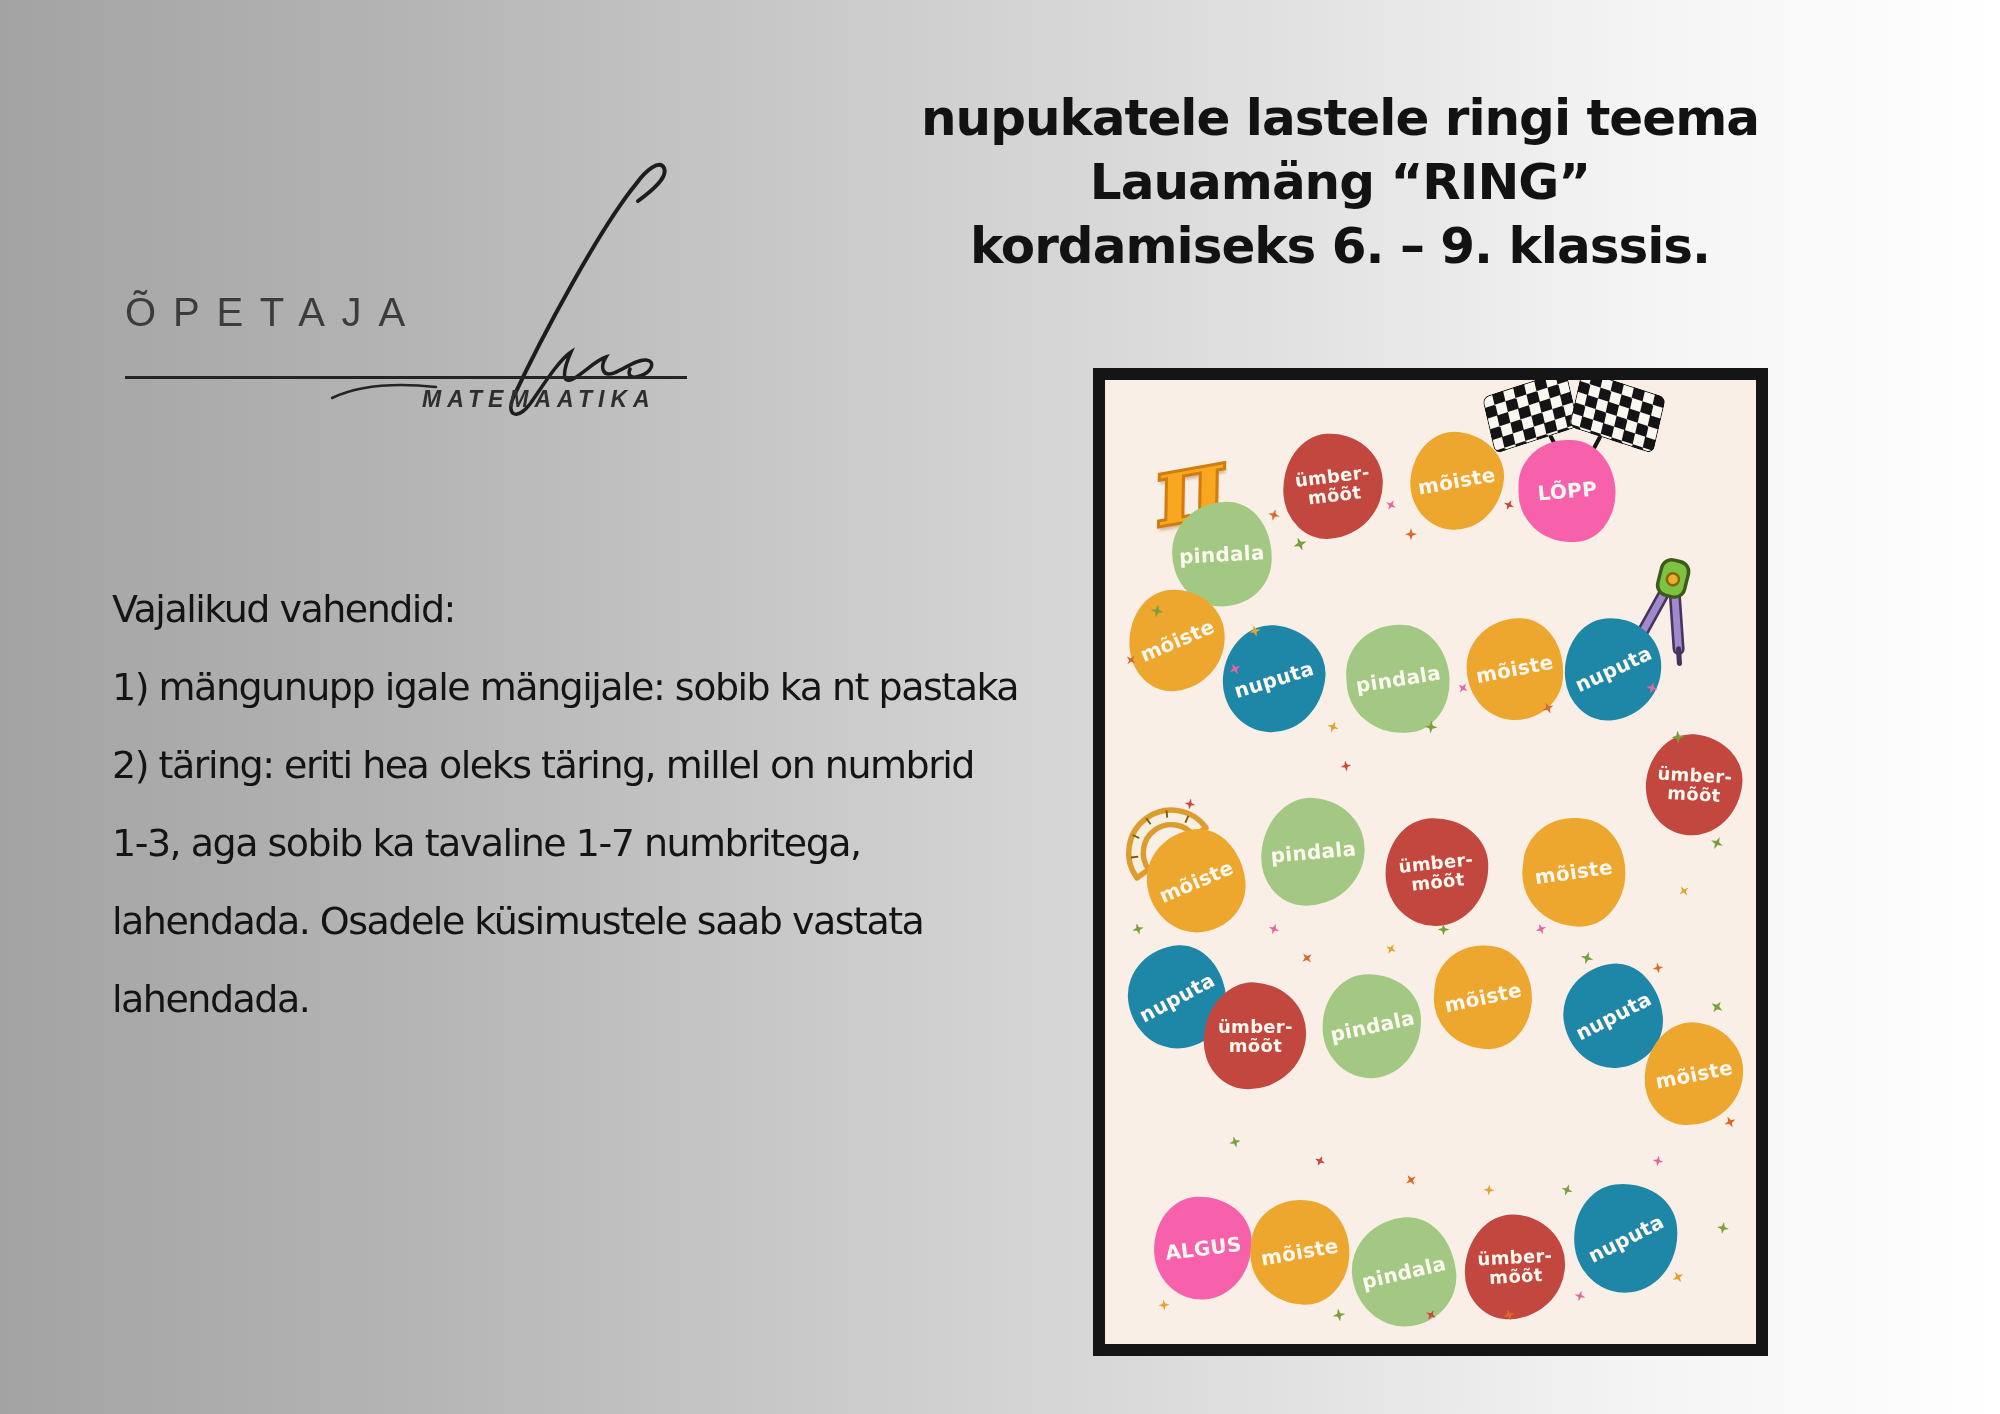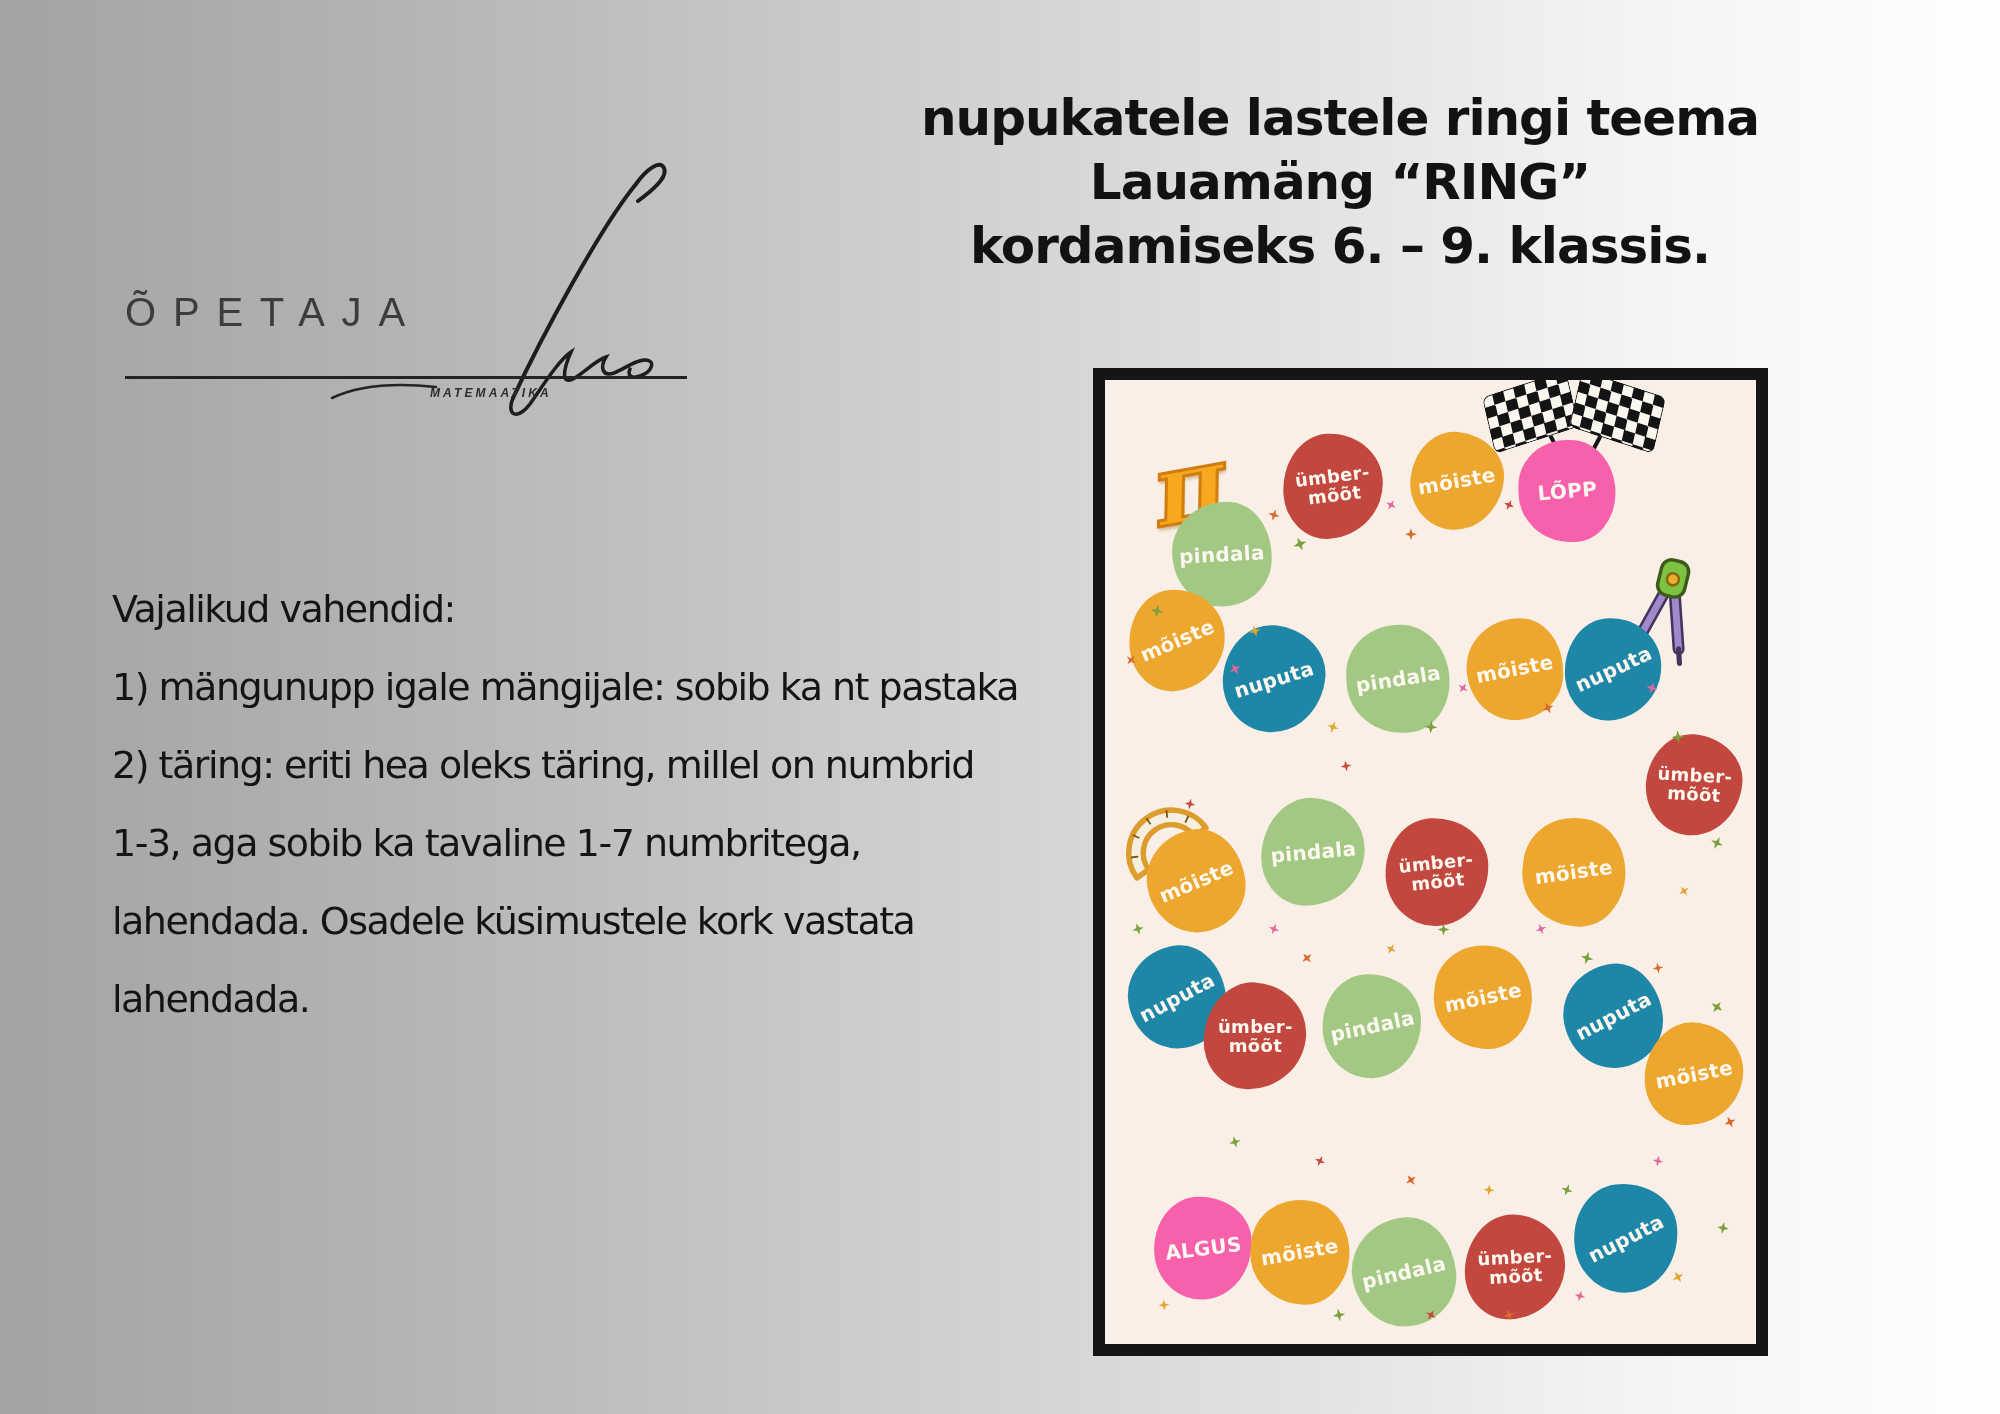--- a/index.html
+++ b/index.html
@@ -9,21 +9,21 @@
     font-family:"DejaVu Sans",sans-serif;color:#171717;
   }
 
   
   .logo{position:absolute;left:100px;top:140px;width:620px;height:290px;}
   .logo-brand{position:absolute;left:25px;top:150px;font-size:40px;font-weight:400;
     letter-spacing:0.42em;color:#3c3c3c;font-family:"Liberation Sans",sans-serif;}
   .logo-sig{position:absolute;left:318px;top:8px;width:300px;height:268px;}
   .logo-rule{position:absolute;left:25px;top:236px;width:562px;height:3px;background:#242424;}
   .logo-flourish{position:absolute;left:228px;top:238px;width:112px;height:24px;}
-  .logo-sub{position:absolute;left:330px;top:246px;font-size:12px;font-style:italic;font-weight:700;
+  .logo-sub{position:absolute;left:322px;top:246px;font-size:23px;font-style:italic;font-weight:700;
     letter-spacing:0.26em;color:#2e2e2e;font-family:"Liberation Sans",sans-serif;}
 
   
   .title{position:absolute;left:740px;top:86px;width:1200px;text-align:center;
     font-weight:700;font-size:50px;line-height:64px;letter-spacing:-1px;color:#121212;}
 
   
   .materials{position:absolute;left:112px;top:570px;width:920px;
     font-size:38px;line-height:78px;letter-spacing:-1.5px;color:#141414;font-weight:400;}
 
@@ -71,21 +71,21 @@
     <div>nupukatele lastele ringi teema</div>
     <div>Lauamäng “RING”</div>
     <div>kordamiseks 6. – 9. klassis.</div>
   </div>
 
   <div class="materials">
     <div>Vajalikud vahendid:</div>
     <div>1) mängunupp igale mängijale: sobib ka nt pastaka</div>
     <div>2) täring: eriti hea oleks täring, millel on numbrid</div>
     <div>1-3, aga sobib ka tavaline 1-7 numbritega,</div>
-    <div>lahendada. Osadele küsimustele kork vastata</div>
+    <div>lahendada. Osadele küsimustele saab vastata</div>
     <div>lahendada.</div>
   </div>
 
   <div class="board" id="board" style="background: rgb(249, 239, 230); border-color: rgb(21, 21, 21);">
       <div class="cell icon-pi" style="left: 13%; top: 11%; transform: translate(-50%, -50%) rotate(-10deg); font-size: 100px;">π</div>
       <div class="cell icon-flags" style="left: 72%; top: 5.5%; transform: translate(-50%, -50%) rotate(0deg); width: 175px;">
         <div class="pole pa"></div>
         <div class="pole pb"></div>
         <div class="cloth ca"></div>
         <div class="cloth cb"></div>

